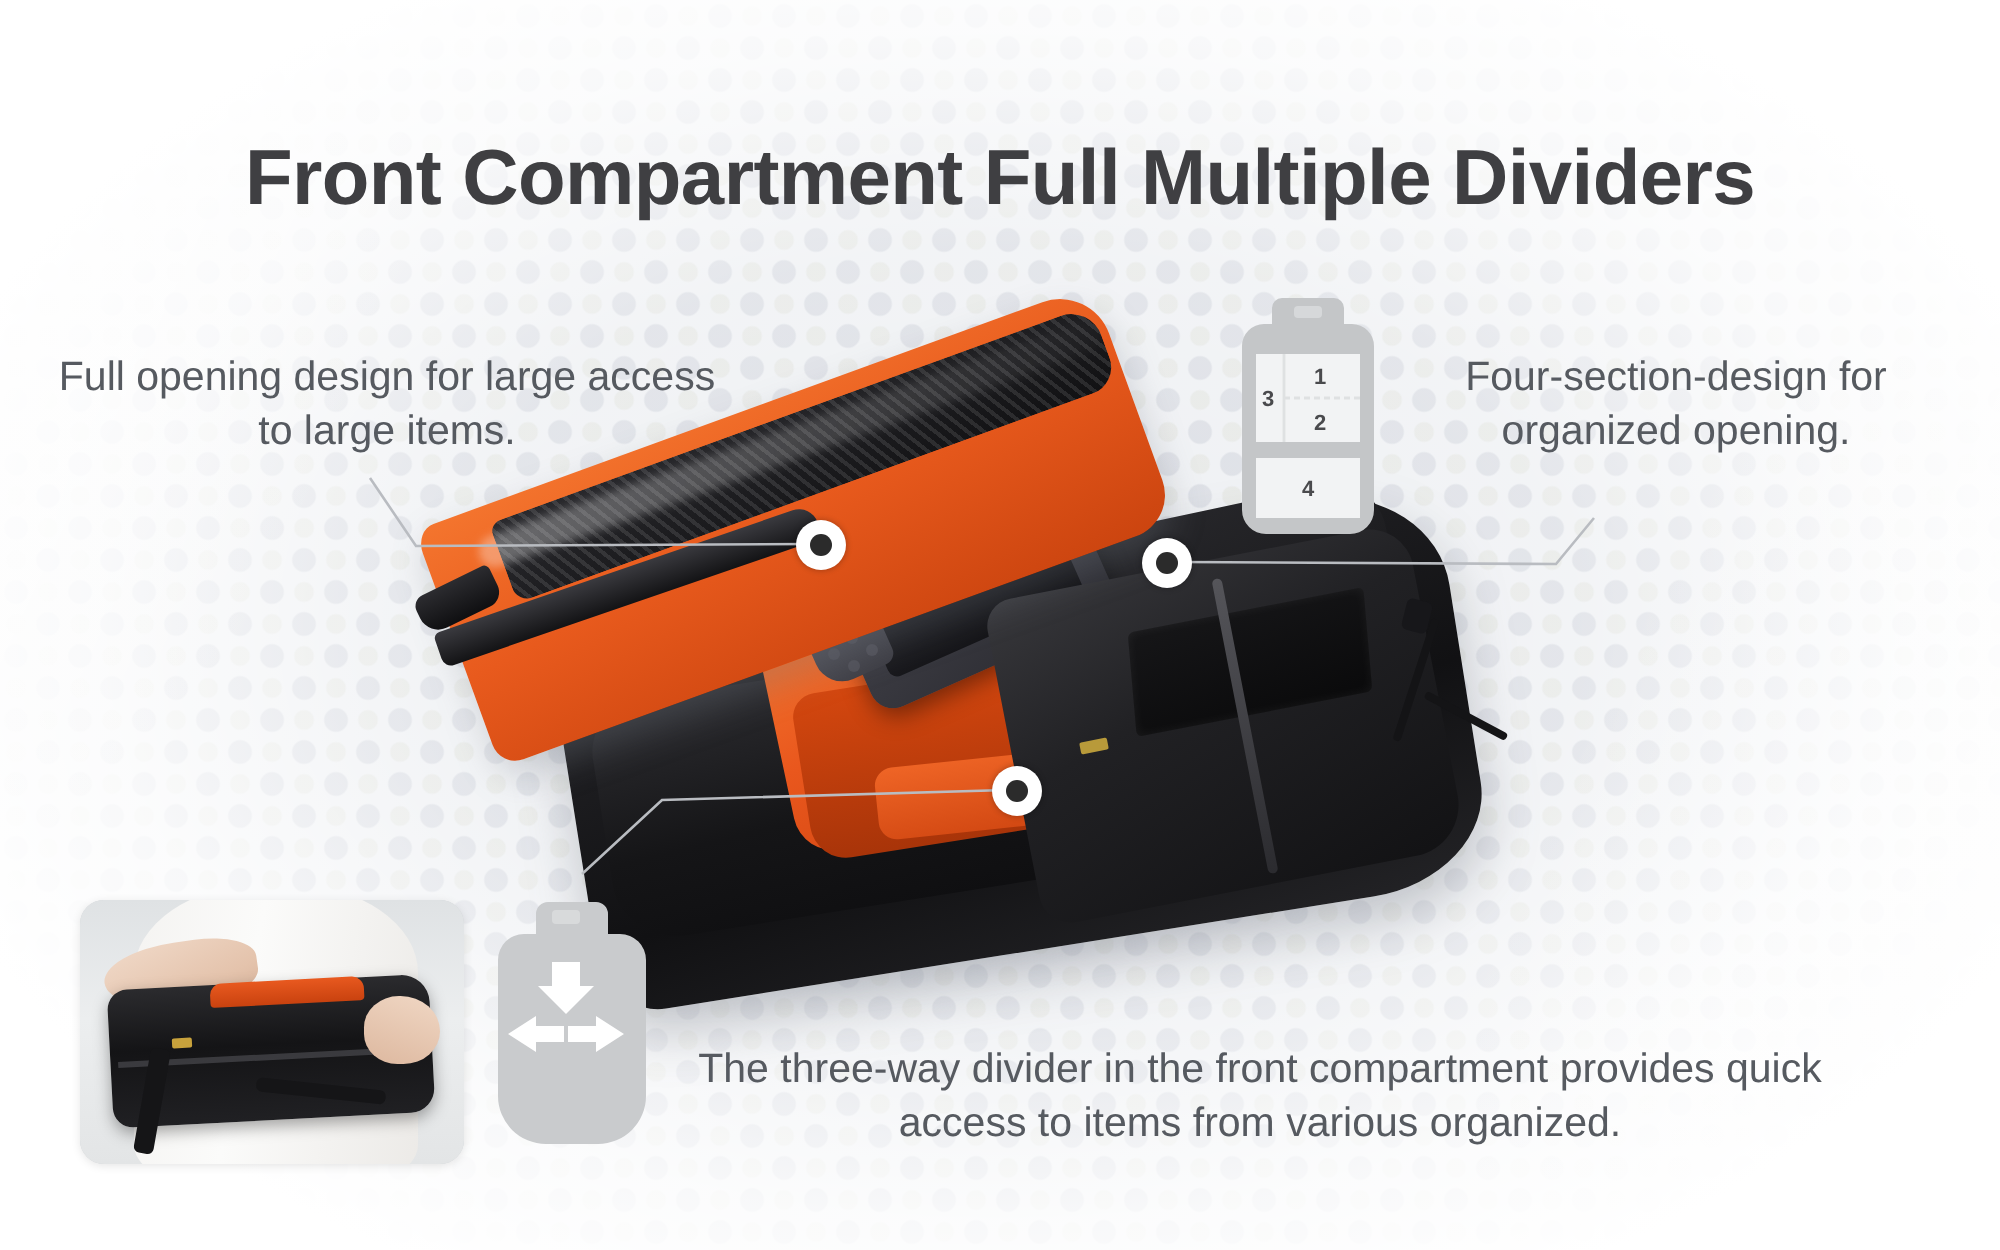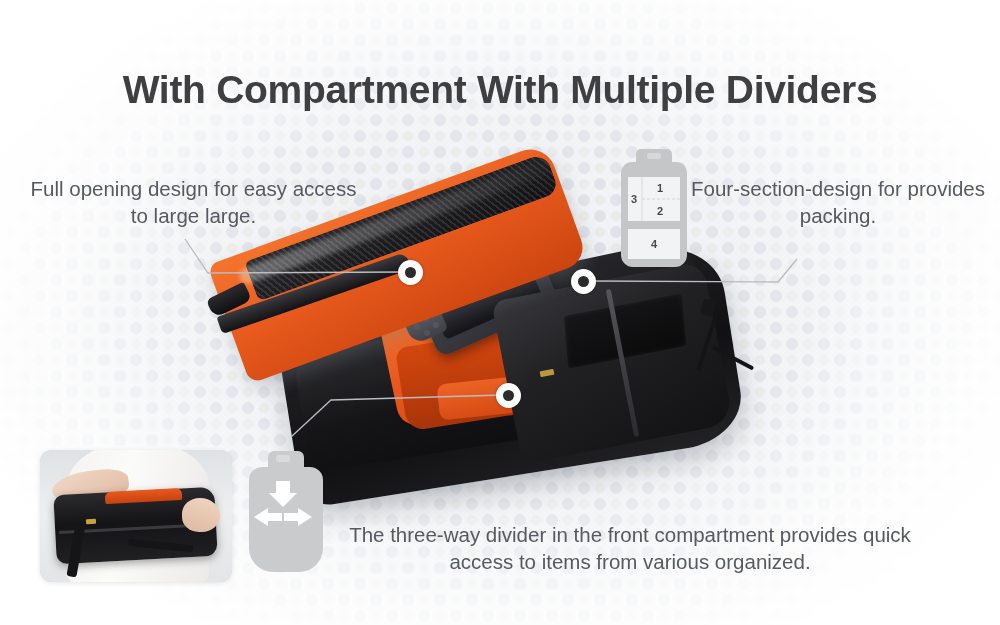--- a/index.html
+++ b/index.html
@@ -378,21 +378,21 @@
     <div class="ip-arm"></div>
     <div class="ip-bag"></div>
     <div class="ip-bag-orange"></div>
     <div class="ip-seam"></div>
     <div class="ip-strapA"></div>
     <div class="ip-strapB"></div>
     <div class="ip-tab"></div>
     <div class="ip-hand"></div>
   </div>
 
-  <div class="title">With Compartment With Multiple Dividers</div>
-
-  <div class="caption" id="cap-left">Full opening design for easy access to large large.</div>
-
-  <div class="caption" id="cap-right">Four-section-design for provides packing.</div>
+  <div class="title">Front Compartment Full Multiple Dividers</div>
+
+  <div class="caption" id="cap-left">Full opening design for large access to large items.</div>
+
+  <div class="caption" id="cap-right">Four-section-design for organized opening.</div>
 
   <div class="caption" id="cap-bottom">The three-way divider in the front compartment provides quick access to items from various organized.</div>
 
 </div>
 
 </body></html>

